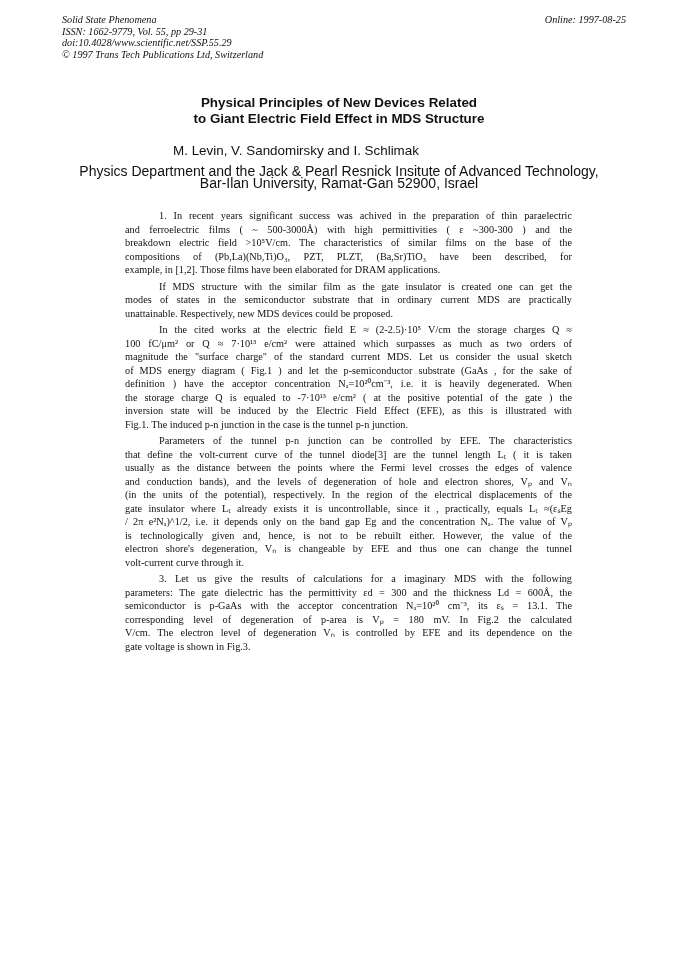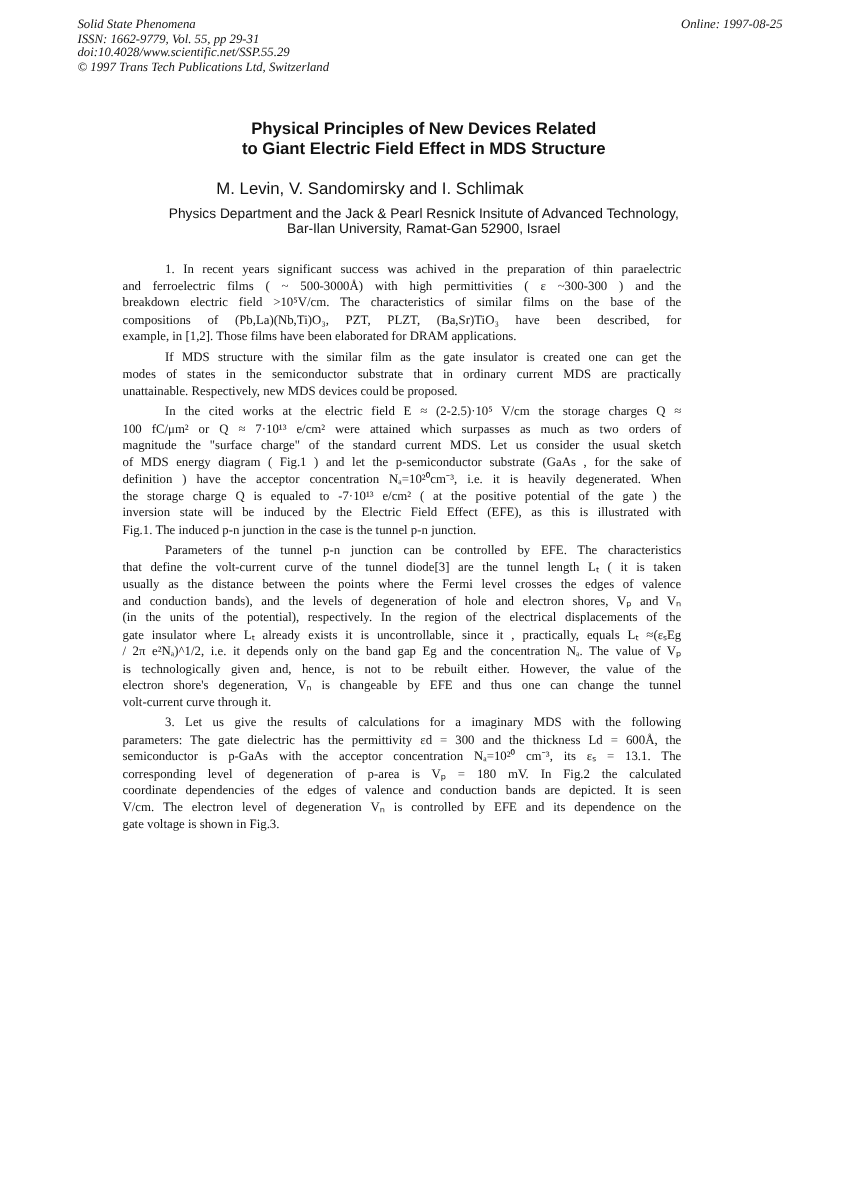--- a/index.html
+++ b/index.html
@@ -21,25 +21,25 @@
       position: absolute; left: 0; width: 678px; top: 95px; text-align: center;
       font-family: "Liberation Sans", sans-serif; font-weight: bold;
       font-size: 13.4px; line-height: 15.6px; color: #111;
     }
     .authors {
       position: absolute; left: 0; width: 592px; top: 143px; text-align: center;
       font-family: "Liberation Sans", sans-serif; font-size: 13.4px; line-height: 16px; color: #111;
     }
     .affiliation {
       position: absolute; left: 0; width: 678px; top: 165px; text-align: center;
-      font-family: "Liberation Sans", sans-serif; font-size: 11px; line-height: 12px; color: #111;
+      font-family: "Liberation Sans", sans-serif; font-size: 14px; line-height: 12px; color: #111;
     }
 
     .body-text {
-      position: absolute; left: 98px; width: 447px; top: 209px;
+      position: absolute; left: 125px; width: 447px; top: 209px;
       font-family: "Liberation Serif", serif; font-size: 10.25px; line-height: 13.5px;
       text-align: justify; color: #111;
     }
     .para { margin: 0; text-indent: 34px; }
     .para + .para { margin-top: 3px; }
     .line { display: block; text-align: justify; text-align-last: justify; white-space: nowrap; }
     .line.last { text-align-last: left; }
     .line.first { padding-left: 34px; }
     .para.lines { text-indent: 0; }
   </style>
@@ -101,19 +101,18 @@
       <span class="line">/ 2π e²Nₐ)^1/2, i.e. it depends only on the band gap Eg and the concentration Nₐ. The value of Vₚ</span>
       <span class="line">is technologically given and, hence, is not to be rebuilt either. However, the value of the</span>
       <span class="line">electron shore's degeneration, Vₙ is changeable by EFE and thus one can change the tunnel</span>
       <span class="line last">volt-current curve through it.</span>
     </div>
     <div class="para lines">
       <span class="line first">3. Let us give the results of calculations for a imaginary MDS with the following</span>
       <span class="line">parameters: The gate dielectric has the  permittivity εd = 300 and the thickness Ld = 600Å, the</span>
       <span class="line">semiconductor is p-GaAs with the acceptor concentration Nₐ=10²⁰ cm⁻³, its εₛ = 13.1. The</span>
       <span class="line">corresponding level of degeneration of p-area is Vₚ = 180 mV. In Fig.2 the calculated</span>
-      <span class="line">coordinate dependencies of the edges of valence and conduction bands  are depicted. It is seen</span>
       <span class="line">V/cm. The electron level of degeneration Vₙ is controlled by EFE and its dependence on the</span>
       <span class="line last">gate voltage is shown in Fig.3.</span>
     </div>
   </div>
 
 </div>
 
 </body></html>

